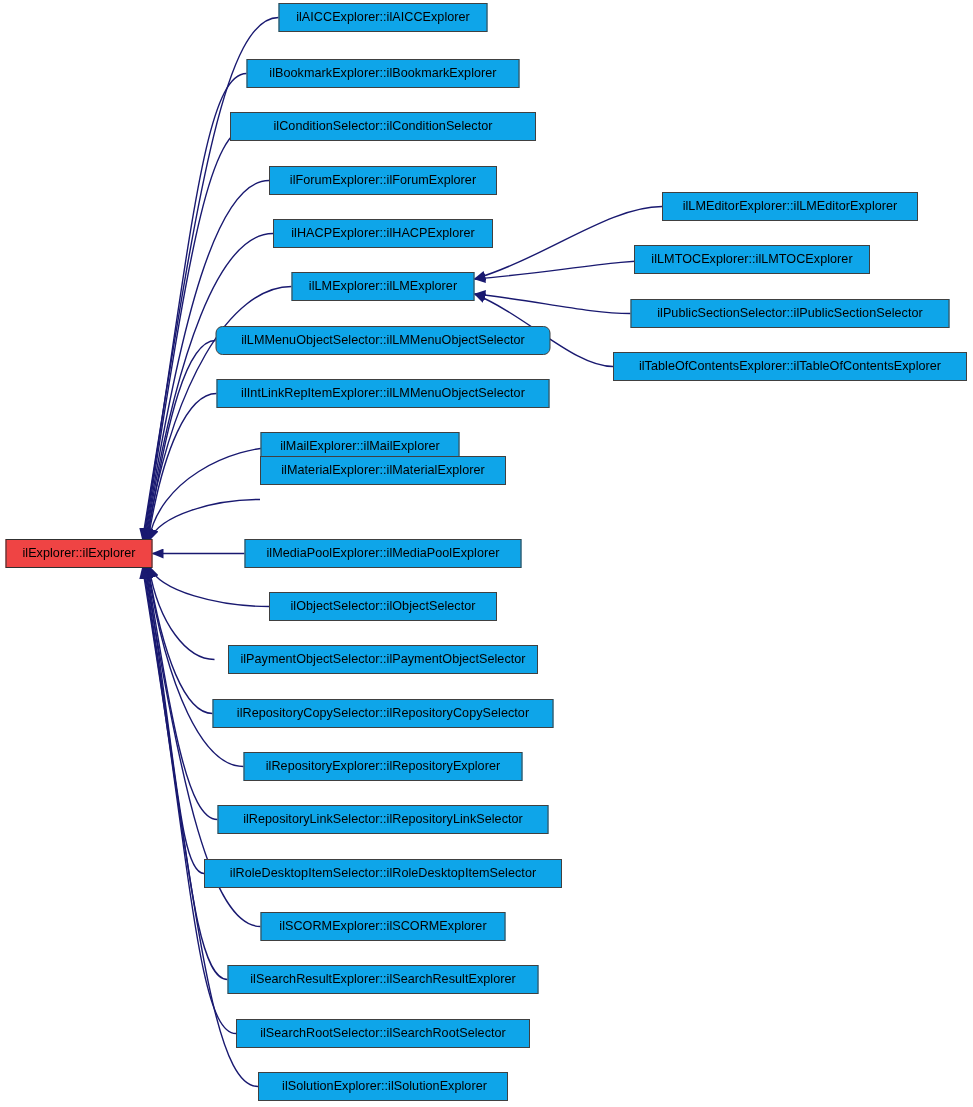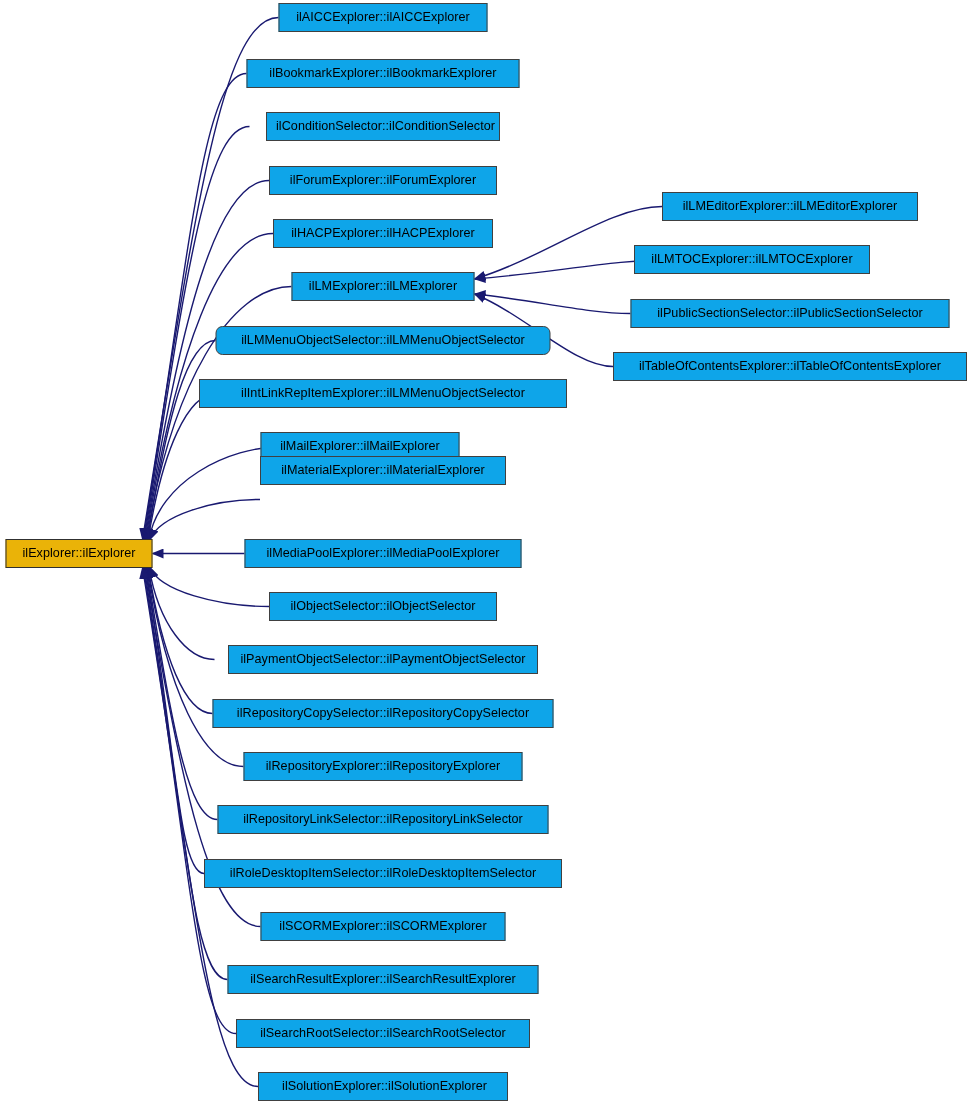--- a/index.html
+++ b/index.html
@@ -36,21 +36,21 @@
     color: #000000;
     font-size: 12.6px;
     text-align: center;
     white-space: nowrap;
     padding: 0 9px;
     transform: translateX(-50%);
     cursor: default;
     letter-spacing: 0.05px;
   }
   .node.root {
-    background: #eab308;
+    background: #ef4444;
     border: 1px solid #303030;
   }
 </style>
 </head>
 <body>
 
 <div id="diagram">
   <svg id="edges" viewBox="0 0 973 1107" width="973" height="1107" xmlns="http://www.w3.org/2000/svg">
     <defs>
       <marker id="arrow" viewBox="0 0 12 10" refX="11" refY="5" markerWidth="12" markerHeight="10" orient="auto-start-reverse" markerUnits="userSpaceOnUse">
@@ -82,26 +82,26 @@
         <path d="M 662.0 206.5 C 609.5 206.5, 545.8 257.3, 474.5 279.0" marker-end="url(#arrow)"></path>
         <path d="M 672.0 259.5 C 616.7 259.5, 549.5 273.1, 474.5 279.0" marker-end="url(#arrow)"></path>
         <path d="M 630.5 313.5 C 586.8 313.5, 533.8 299.9, 474.5 294.0" marker-end="url(#arrow)"></path>
         <path d="M 613.0 366.5 C 574.2 366.5, 527.1 315.8, 474.5 294.0" marker-end="url(#arrow)"></path>
       </g>
   </svg>
   <div id="nodes">
       <div class="node root" style="left: 79px; top: 539px; width: 147px;">ilExplorer::ilExplorer</div>
       <div class="node" style="left: 383px; top: 3px; width: 209px;">ilAICCExplorer::ilAICCExplorer</div>
       <div class="node" style="left: 383px; top: 59px; width: 273px;">ilBookmarkExplorer::ilBookmarkExplorer</div>
-      <div class="node" style="left: 383px; top: 112px; width: 234px;">ilConditionSelector::ilConditionSelector</div>
+      <div class="node" style="left: 383px; top: 112px; width: 306px;">ilConditionSelector::ilConditionSelector</div>
       <div class="node" style="left: 383px; top: 166px; width: 228px;">ilForumExplorer::ilForumExplorer</div>
       <div class="node" style="left: 383px; top: 219px; width: 220px;">ilHACPExplorer::ilHACPExplorer</div>
       <div class="node" style="left: 383px; top: 272px; width: 183px;">ilLMExplorer::ilLMExplorer</div>
       <div class="node" style="left: 383px; top: 326px; width: 335px; border-radius: 7px;">ilLMMenuObjectSelector::ilLMMenuObjectSelector</div>
-      <div class="node" style="left: 383px; top: 379px; width: 368px; padding-left: 9px;">ilIntLinkRepItemExplorer::ilLMMenuObjectSelector</div>
+      <div class="node" style="left: 383px; top: 379px; width: 333px; padding-left: 9px;">ilIntLinkRepItemExplorer::ilLMMenuObjectSelector</div>
       <div class="node" style="left: 360px; top: 432px; width: 199px;">ilMailExplorer::ilMailExplorer</div>
       <div class="node" style="left: 383px; top: 456px; width: 246px;">ilMaterialExplorer::ilMaterialExplorer</div>
       <div class="node" style="left: 383px; top: 539px; width: 277px;">ilMediaPoolExplorer::ilMediaPoolExplorer</div>
       <div class="node" style="left: 383px; top: 592px; width: 228px;">ilObjectSelector::ilObjectSelector</div>
       <div class="node" style="left: 383px; top: 645px; width: 310px;">ilPaymentObjectSelector::ilPaymentObjectSelector</div>
       <div class="node" style="left: 383px; top: 699px; width: 341px;">ilRepositoryCopySelector::ilRepositoryCopySelector</div>
       <div class="node" style="left: 383px; top: 752px; width: 279px;">ilRepositoryExplorer::ilRepositoryExplorer</div>
       <div class="node" style="left: 383px; top: 805px; width: 331px;">ilRepositoryLinkSelector::ilRepositoryLinkSelector</div>
       <div class="node" style="left: 383px; top: 859px; width: 358px;">ilRoleDesktopItemSelector::ilRoleDesktopItemSelector</div>
       <div class="node" style="left: 383px; top: 912px; width: 245px;">ilSCORMExplorer::ilSCORMExplorer</div>

